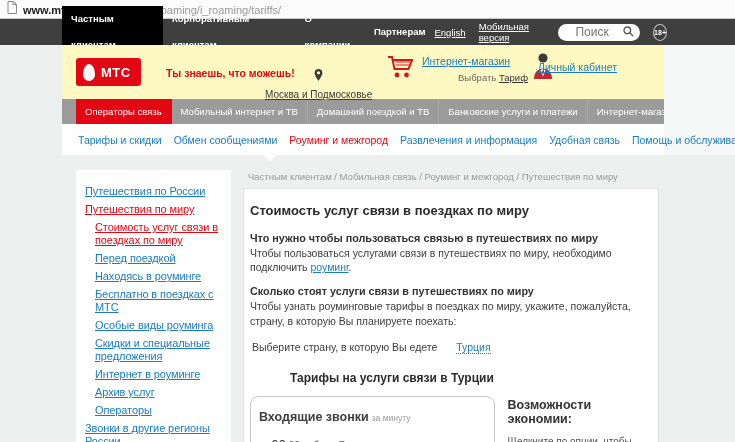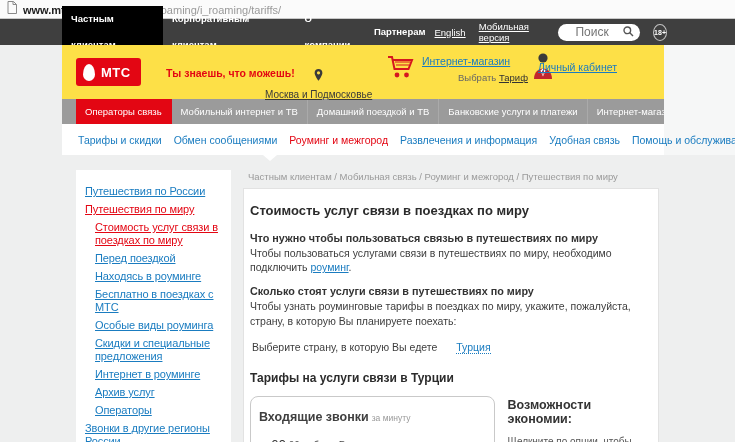--- a/index.html
+++ b/index.html
@@ -19,21 +19,21 @@
   .topnav-right { margin-left:auto; display:flex; align-items:center; gap:13px; padding-right:68px; }
   .topnav-link { color:#fff; font-size:9.5px; text-decoration:underline; }
   .searchbox { width:82px; height:17px; background:#fff; border-radius:9px; display:flex; align-items:center; padding:0 6px; gap:3px; }
   .searchbox input { border:none; outline:none; width:56px; font-size:12px; color:#555; background:transparent; font-family:inherit;text-align:center; }
   .agebadge { width:17px; height:17px; border:1px solid #c4c4c4; border-radius:50%; color:#fff; font-size:7px; font-weight:bold; display:flex; align-items:center; justify-content:center; }
 
   .column { width:602px; margin-left:62px; }
   .bg-light-tr { position:absolute; left:664px; top:45px; width:71px; height:110px; background:#f6f7f7; z-index:0; }
 
   
-  .header { background:#fde047; height:54px; position:relative; z-index:1; }
+  .header { background:#fef9c3; height:54px; position:relative; z-index:1; }
   .logo { position:absolute; left:14px; top:13px; width:65px; height:28px; background:#e30613; border-radius:3px; display:flex; align-items:center; padding-left:7px; gap:6px; }
   .egg { width:12px; height:17px; background:#fff; border-radius:50% 50% 50% 50% / 62% 62% 38% 38%; }
   .logo-text { color:#fff; font-weight:bold; font-size:13px; letter-spacing:.5px; }
   .slogan { position:absolute; left:104px; top:22px; color:#e30613; font-weight:bold; font-size:10.5px; }
   .region { position:absolute; left:203px; top:22px; display:flex; align-items:center; gap:4px;flex-direction:column; }
   .region a { color:#3a3a3a; font-size:10px; text-decoration:underline; }
   .shop-icon { position:absolute; left:325px; top:9px; }
   .shop-block { position:absolute; left:360px; top:10px; }
   .shop-block .shop-link { color:#1a7cc0; font-size:10.5px; text-decoration:underline; display:block; }
   .shop-sub { font-size:9.5px; color:#666; margin-top:2px;padding-left:36px; }
@@ -61,21 +61,21 @@
 
   .main-area { margin-left:12px; width:416px; }
   .breadcrumb { margin:16px 0 6px 5px; font-size:9.5px; color:#9a9a9a; }
   .mainbox { background:#fff; border:1px solid #e2e2e2; padding:10px 10px 20px 6px; min-height:280px; }
   .page-title { font-size:13px; font-weight:bold; color:#2b2b2b; margin:4px 0 14px 0; }
   .sec-h { font-size:10.8px; font-weight:bold; color:#333; margin-bottom:2px; }
   .sec-p { font-size:10.5px; color:#3d3d3d; line-height:1.35; max-width:396px; margin-bottom:11px; }
   .sec-p a { color:#1a7cc0; text-decoration:underline; }
   .country-row { margin:13px 0 0 2px; font-size:10.5px; color:#3d3d3d; }
   .country-link { color:#1a7cc0; text-decoration:none; border-bottom:1px dotted #1a7cc0; margin-left:16px; }
-  .tariffs-h { margin-top:18px; font-size:12px; font-weight:bold; color:#2b2b2b; }
+  .tariffs-h { margin-top:18px; font-size:12px; font-weight:bold; color:#2b2b2b;margin-left:40px; }
   .tariff-flex { display:flex; margin-top:11px; align-items:flex-start; }
   .tariff-box { width:247px; border:1px solid #c9c9c9; border-radius:8px; padding:13px 8px 10px 8px; height:220px; background:#fff; }
   .t-name { font-size:12.5px; font-weight:bold; color:#3f3f3f; }
   .t-unit { font-size:8.5px; color:#9a9a9a; font-weight:normal; margin-left:3px; }
   .t-price-row { margin:13px 0 0 12px; display:flex; align-items:baseline; }
   .t-int { font-size:13.5px; color:#333; }
   .t-rest { font-size:10px; color:#555; }
   .t-desc { font-size:10.5px; color:#4a4a4a; margin-left:17px; }
   .savings { margin-left:13px; width:142px; }
   .sv-title { font-size:12.5px; font-weight:bold; color:#333; margin-top:2px; }

